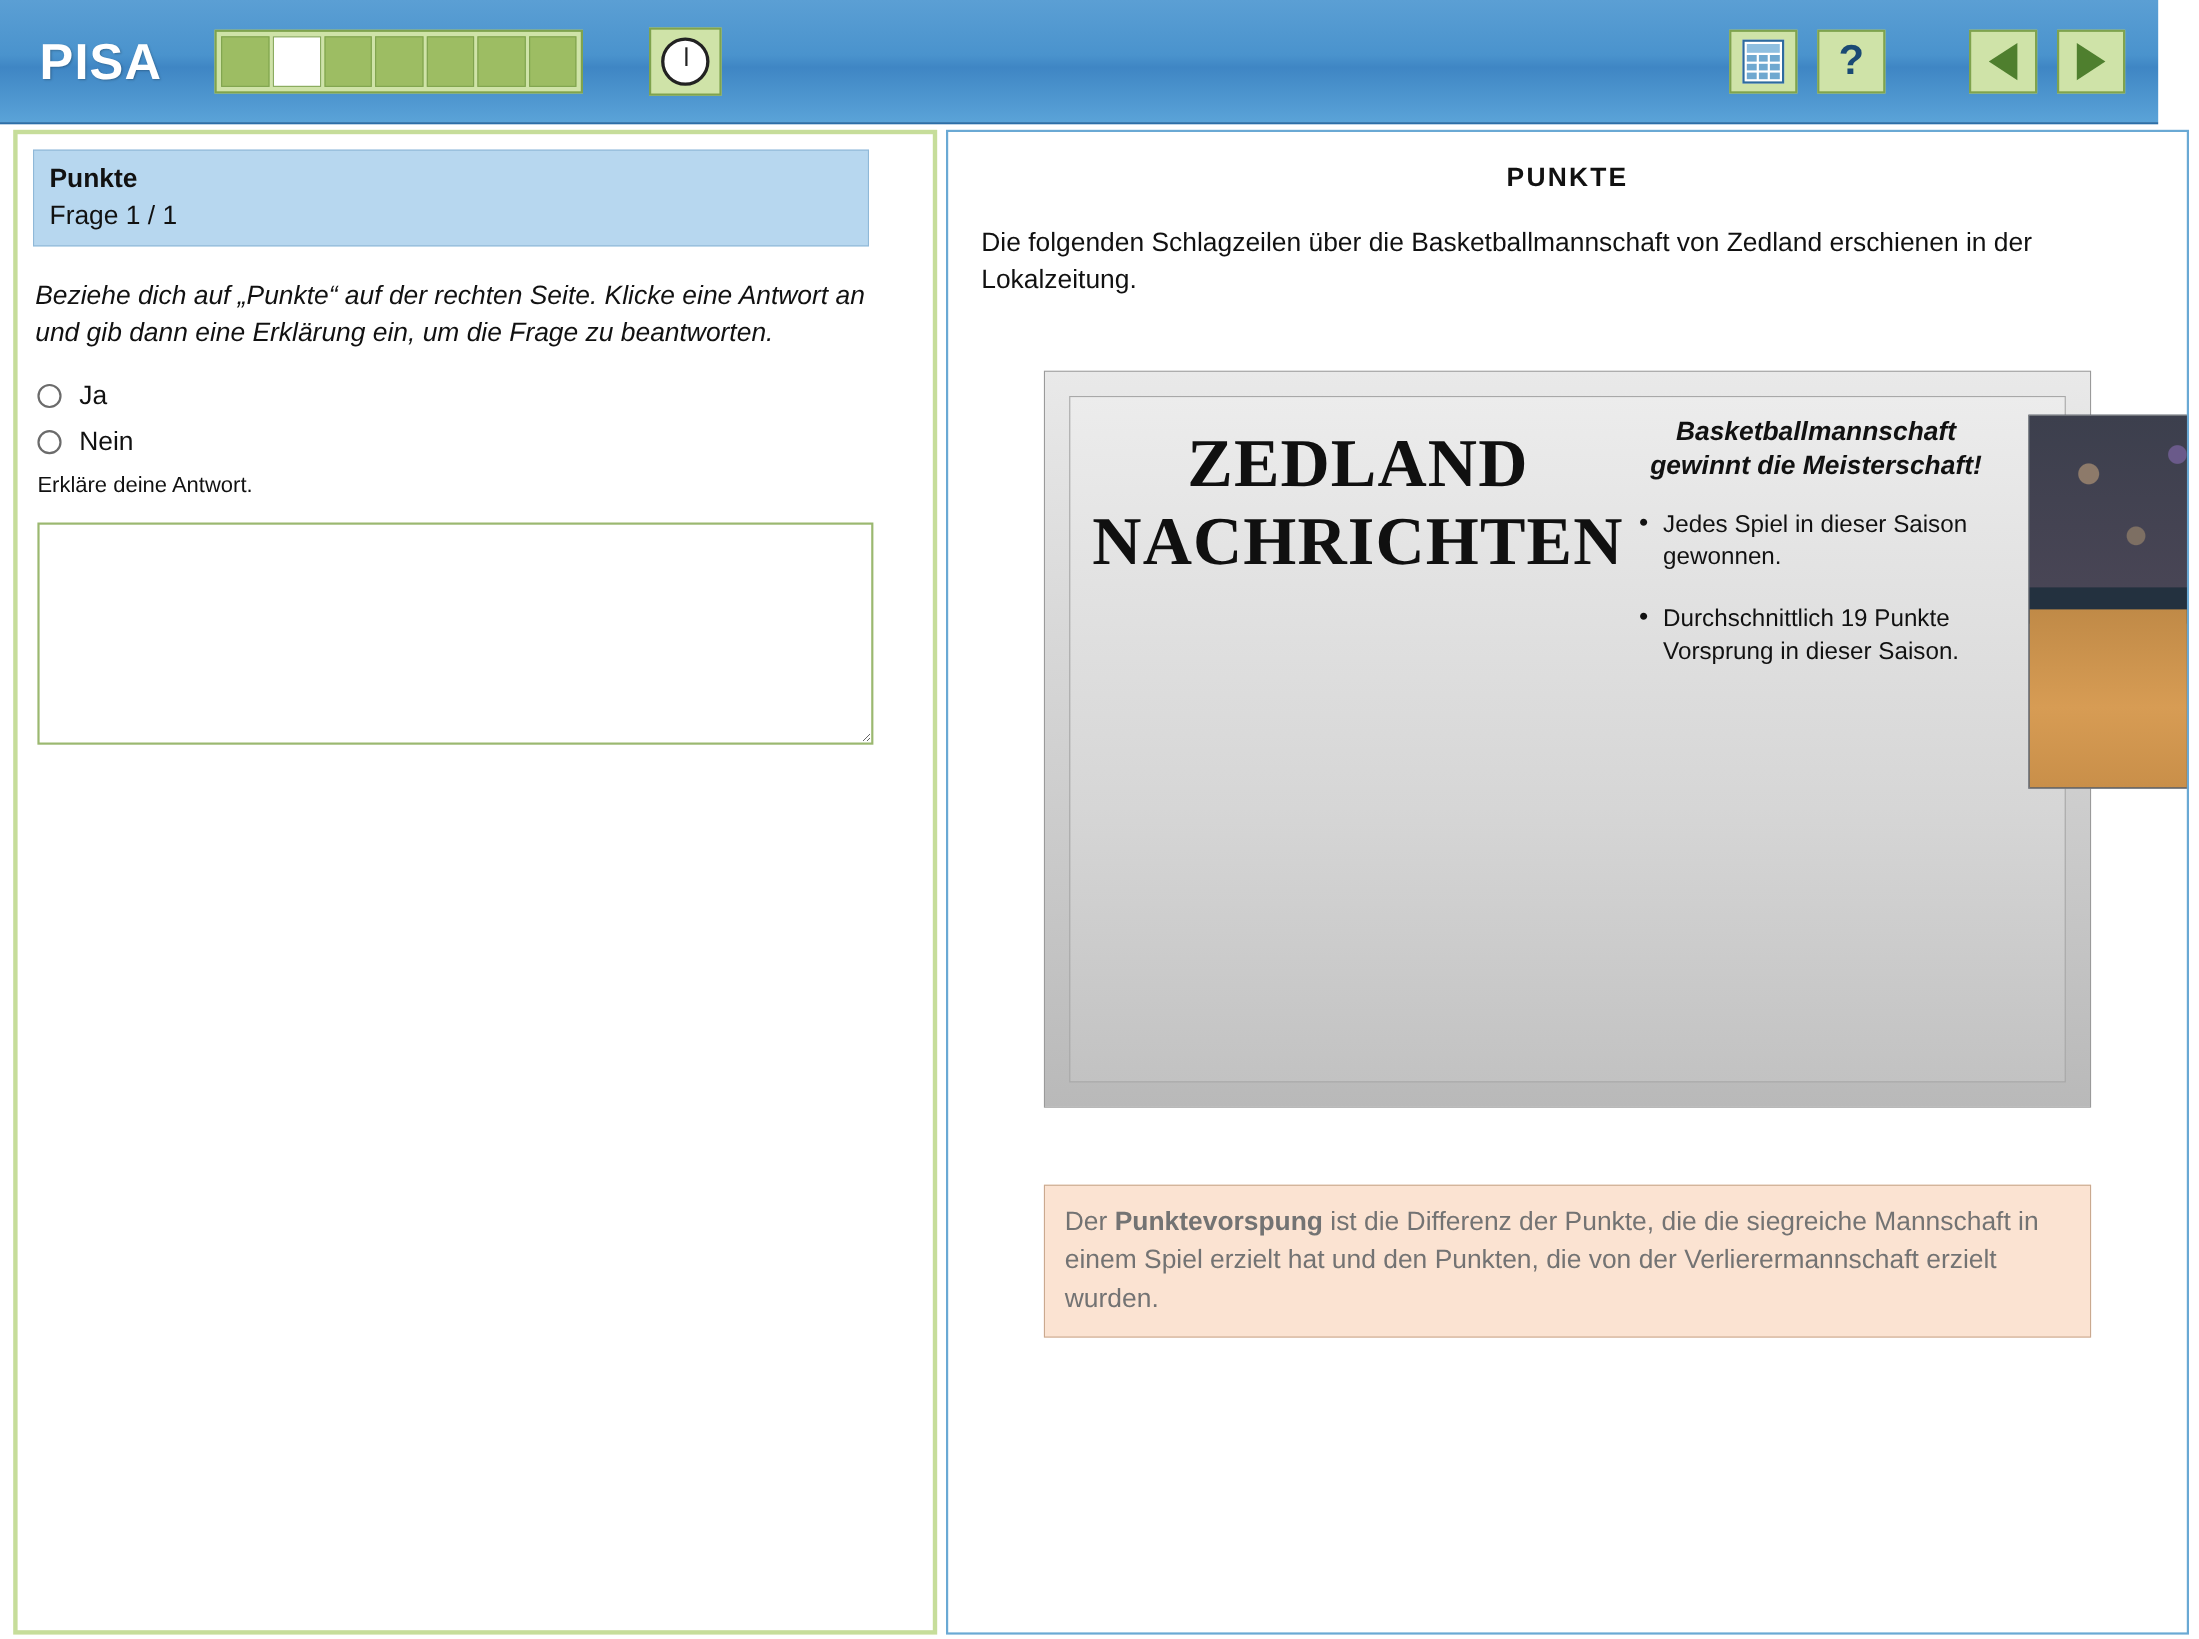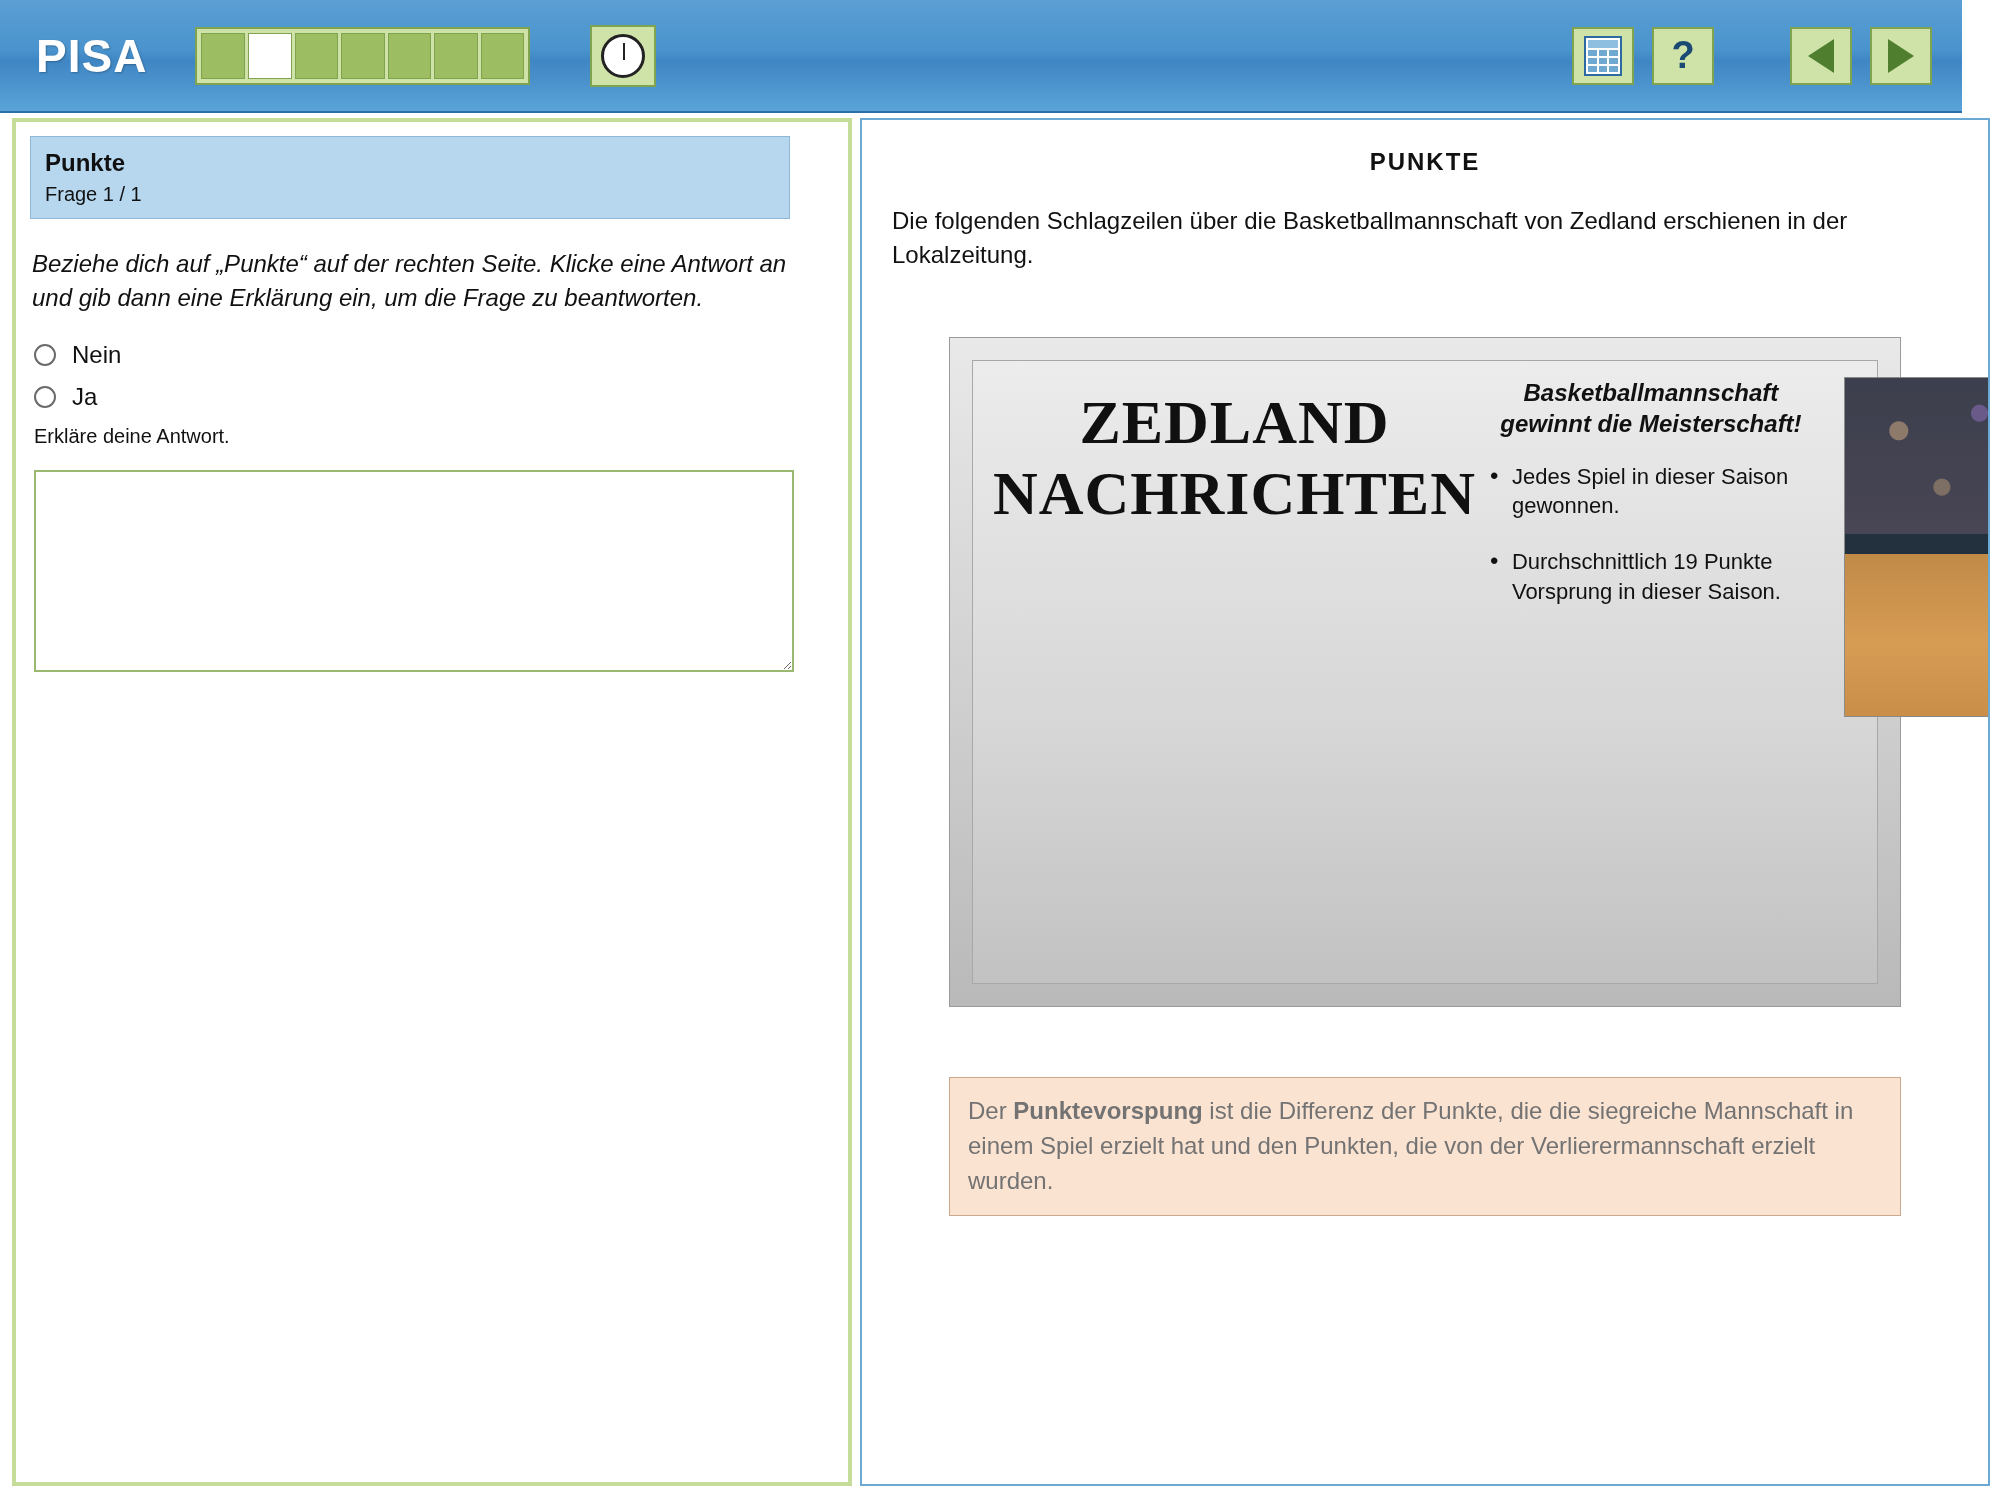--- a/index.html
+++ b/index.html
@@ -126,21 +126,21 @@
   }
 
   
   .q-header {
     background: #b7d7ef;
     border: 1px solid #8fb8d8;
     padding: 12px 14px;
     width: 760px;
   }
   .q-header .title { font-size: 24px; font-weight: bold; color: #111; }
-  .q-header .sub { font-size: 20px; color: #111; margin-top: 6px; }
+  .q-header .sub { font-size: 24px; color: #111; margin-top: 6px; }
 
   .instruction {
     font-style: italic;
     font-size: 24px;
     line-height: 1.42;
     color: #111;
     margin: 28px 2px 0 2px;
     width: 760px;
   }
   .question {
@@ -364,25 +364,25 @@
     <div class="title">Punkte</div>
     <div class="sub">Frage 1 / 1</div>
   </div>
 
   <div class="instruction">Beziehe dich auf „Punkte“ auf der rechten Seite. Klicke eine Antwort an und gib dann eine Erklärung ein, um die Frage zu beantworten.</div>
 
 
   <div class="options">
     <div class="opt-row">
       <span class="radio"></span>
-      <span class="opt-label">Nein</span>
+      <span class="opt-label">Ja</span>
     </div>
     <div class="opt-row">
       <span class="radio"></span>
-      <span class="opt-label">Ja</span>
+      <span class="opt-label">Nein</span>
     </div>
   </div>
 
   <div class="explain-label">Erkläre deine Antwort.</div>
 
   <textarea class="answer-box" placeholder="" style=""></textarea>
 </div>
 
 <div class="right-panel">
 

